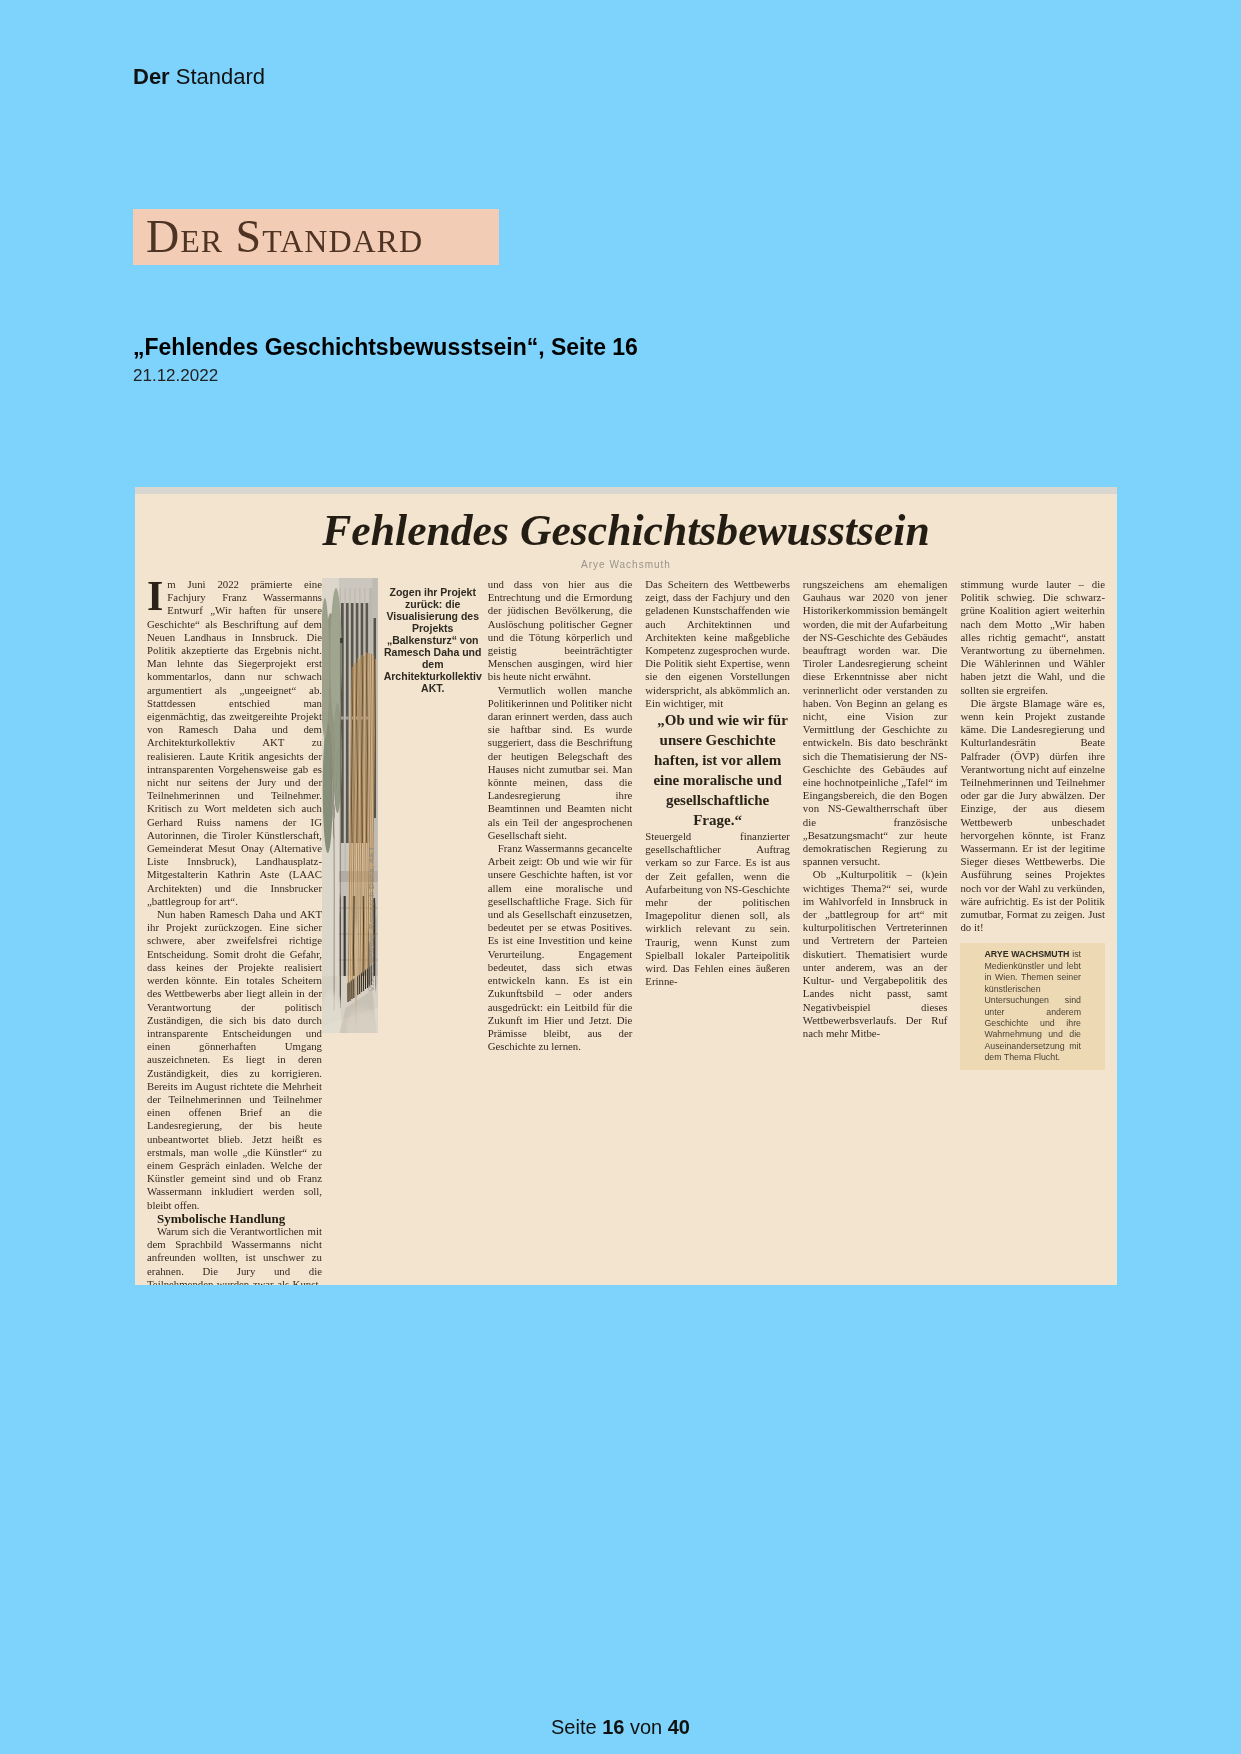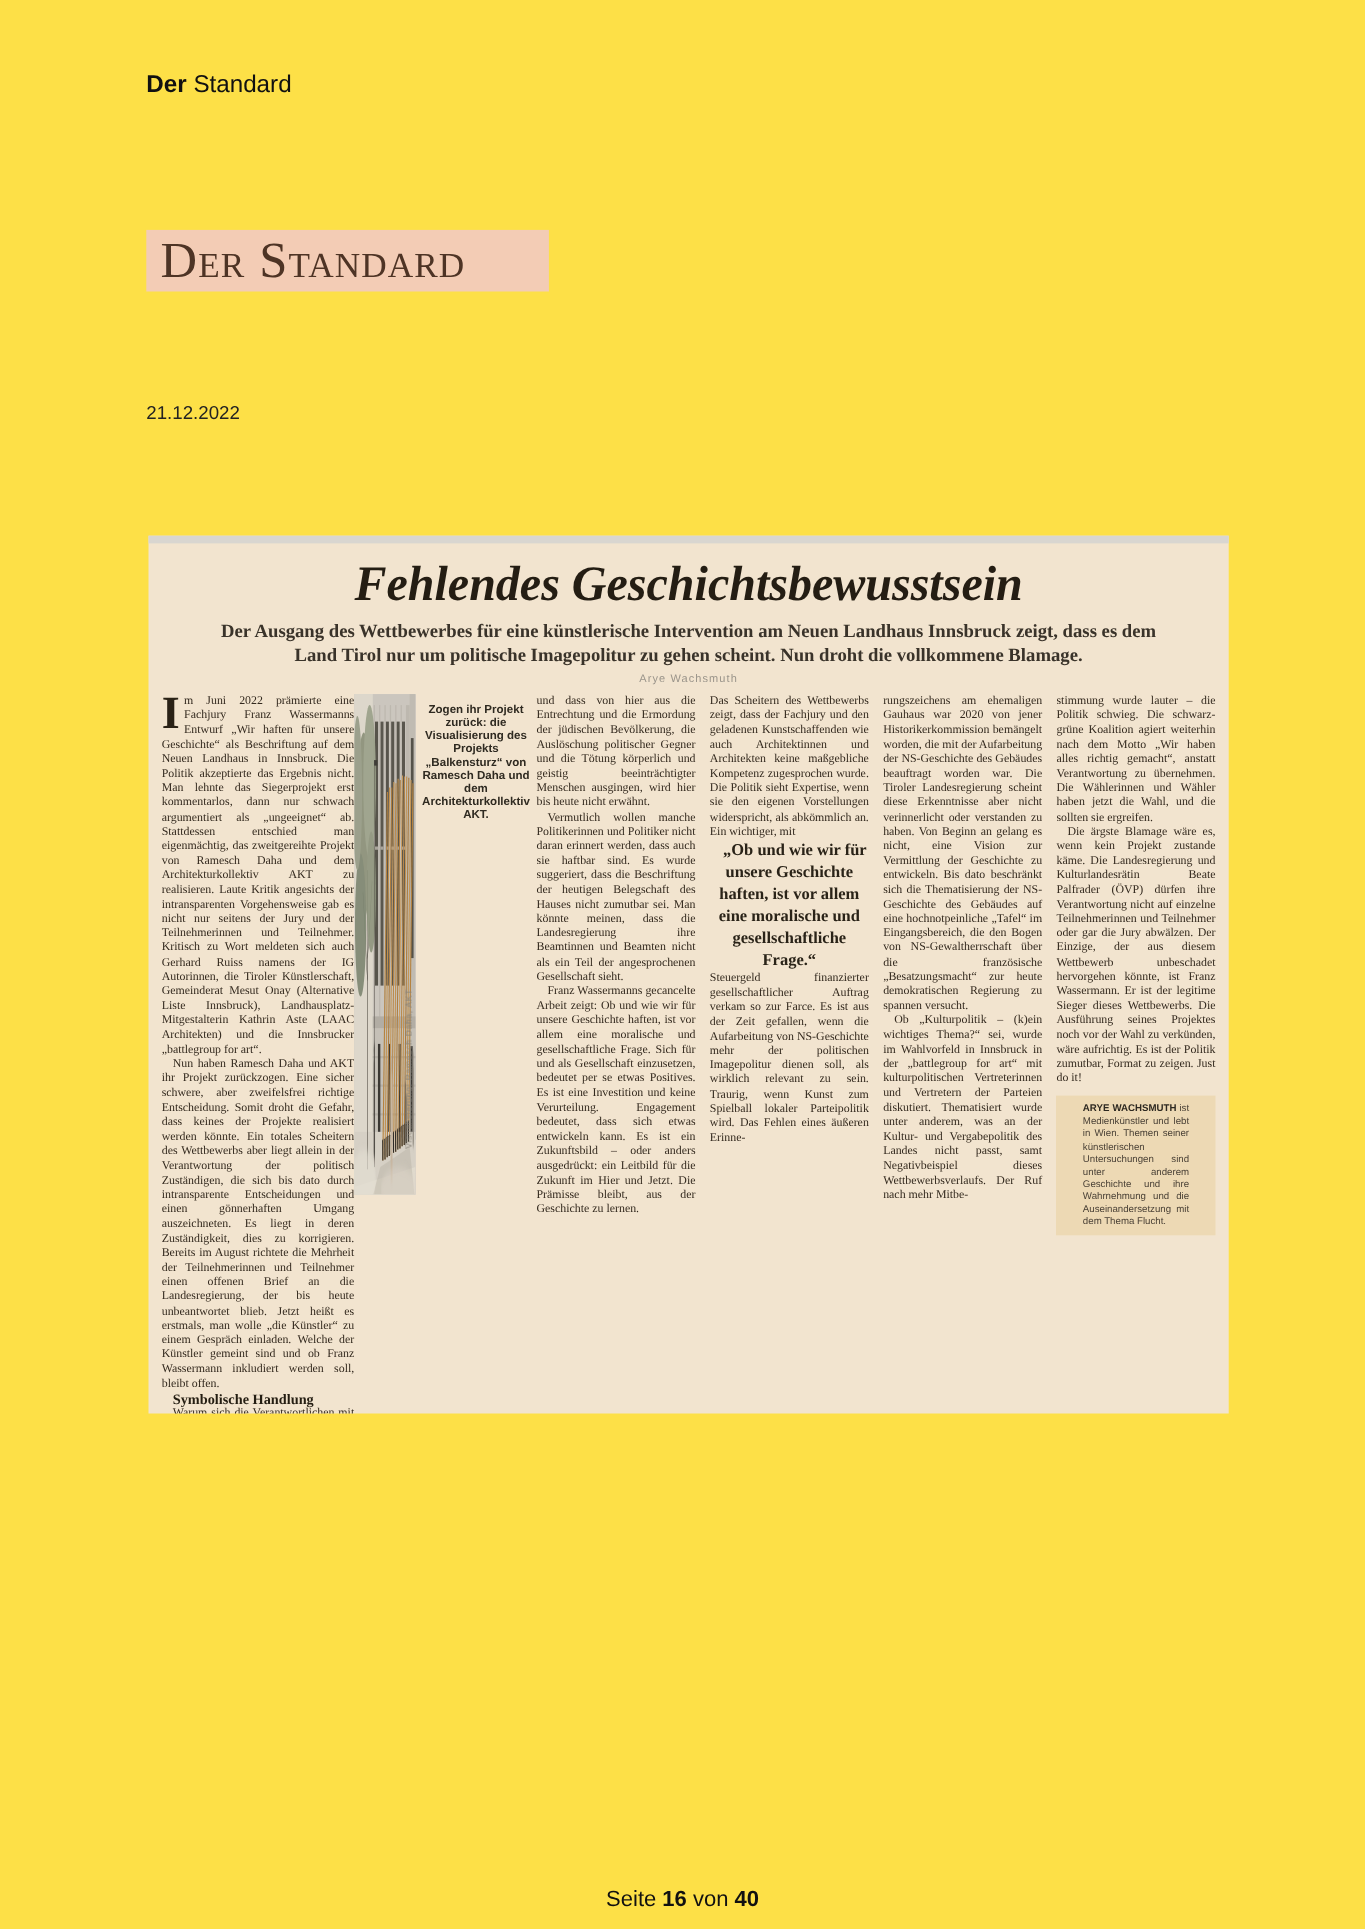--- a/index.html
+++ b/index.html
@@ -1,16 +1,16 @@
 <!DOCTYPE html>
 <html lang="de"><head>
 <meta charset="utf-8">
 <style>
   html,body{margin:0;padding:0;background:#ffffff;}
-  .page{position:relative;width:1241px;height:1754px;background:#fde047;overflow:hidden;
+  .page{position:relative;width:1241px;height:1754px;background:#7dd3fc;overflow:hidden;
         font-family:"Liberation Sans",sans-serif;color:#1a1a1a;}
 
   
   .source-line{position:absolute;left:133px;top:64px;font-size:22px;color:#111;}
   .source-line .b{font-weight:bold;}
 
   
   .logo{position:absolute;left:133px;top:209px;width:366px;height:56px;background:#f3ccb5;
         display:flex;align-items:center;padding-left:13px;box-sizing:border-box;}
   .logo span{font-family:"Liberation Serif",serif;font-variant:small-caps;font-size:46px;
@@ -67,26 +67,26 @@
 <div class="page">
 
   <div class="source-line">
     <span class="b">Der</span><span> Standard</span>
   </div>
 
   <div class="logo">
     <span>Der Standard</span>
   </div>
 
+  <div class="article-title">„Fehlendes Geschichtsbewusstsein“, Seite 16</div>
   <div class="article-date">21.12.2022</div>
 
   <div class="clipping">
 
     <div class="headline">Fehlendes Geschichtsbewusstsein</div>
-    <div class="subtitle">Der Ausgang des Wettbewerbes für eine künstlerische Intervention am Neuen Landhaus Innsbruck zeigt, dass es dem Land Tirol nur um politische Imagepolitur zu gehen scheint. Nun droht die vollkommene Blamage.</div>
     <div class="byline">Arye Wachsmuth</div>
 
     <div class="content">
 
       <div class="col col-first">
         <p class="dropcap noindent">Im Juni 2022 prämierte eine Fachjury Franz Wassermanns Entwurf „Wir haften für unsere Geschichte“ als Beschriftung auf dem Neuen Landhaus in Innsbruck. Die Politik akzeptierte das Ergebnis nicht. Man lehnte das Siegerprojekt erst kommentarlos, dann nur schwach argumentiert als „ungeeignet“ ab. Stattdessen entschied man eigenmächtig, das zweitgereihte Projekt von Ramesch Daha und dem Architekturkollektiv AKT zu realisieren. Laute Kritik angesichts der intransparenten Vorgehensweise gab es nicht nur seitens der Jury und der Teilnehmerinnen und Teilnehmer. Kritisch zu Wort meldeten sich auch Gerhard Ruiss namens der IG Autorinnen, die Tiroler Künstlerschaft, Gemeinderat Mesut Onay (Alternative Liste Innsbruck), Landhausplatz-Mitgestalterin Kathrin Aste (LAAC Architekten) und die Innsbrucker „battlegroup for art“.</p>
         <p>Nun haben Ramesch Daha und AKT ihr Projekt zurückzogen. Eine sicher schwere, aber zweifelsfrei richtige Entscheidung. Somit droht die Gefahr, dass keines der Projekte realisiert werden könnte. Ein totales Scheitern des Wettbewerbs aber liegt allein in der Verantwortung der politisch Zuständigen, die sich bis dato durch intransparente Entscheidungen und einen gönnerhaften Umgang auszeichneten. Es liegt in deren Zuständigkeit, dies zu korrigieren. Bereits im August richtete die Mehrheit der Teilnehmerinnen und Teilnehmer einen offenen Brief an die Landesregierung, der bis heute unbeantwortet blieb. Jetzt heißt es erstmals, man wolle „die Künstler“ zu einem Gespräch einladen. Welche der Künstler gemeint sind und ob Franz Wassermann inkludiert werden soll, bleibt offen.</p>
         <p class="subhead">Symbolische Handlung</p>
         <p>Warum sich die Verantwortlichen mit dem Sprachbild Wassermanns nicht anfreunden wollten, ist unschwer zu erahnen. Die Jury und die Teilnehmenden wurden zwar als Kunst- und Geschichtsexpertinnen und -experten eingeladen, aber nicht bedingungslos. Die Wettbewerbsauslober wollten wohl eine symbolische, externalisierte Handlung setzen lassen, aber keinesfalls eine so explizite Handlungsanweisung wie jene Franz Wassermanns. Schon gar nicht am Corpus Delicti, dem aufwendig renovierten einstigen Machtzentrum der Gauleitung, Reichsstatthalterei und NSDAP in Tirol. Wer die Täter waren</p>
       </div>

